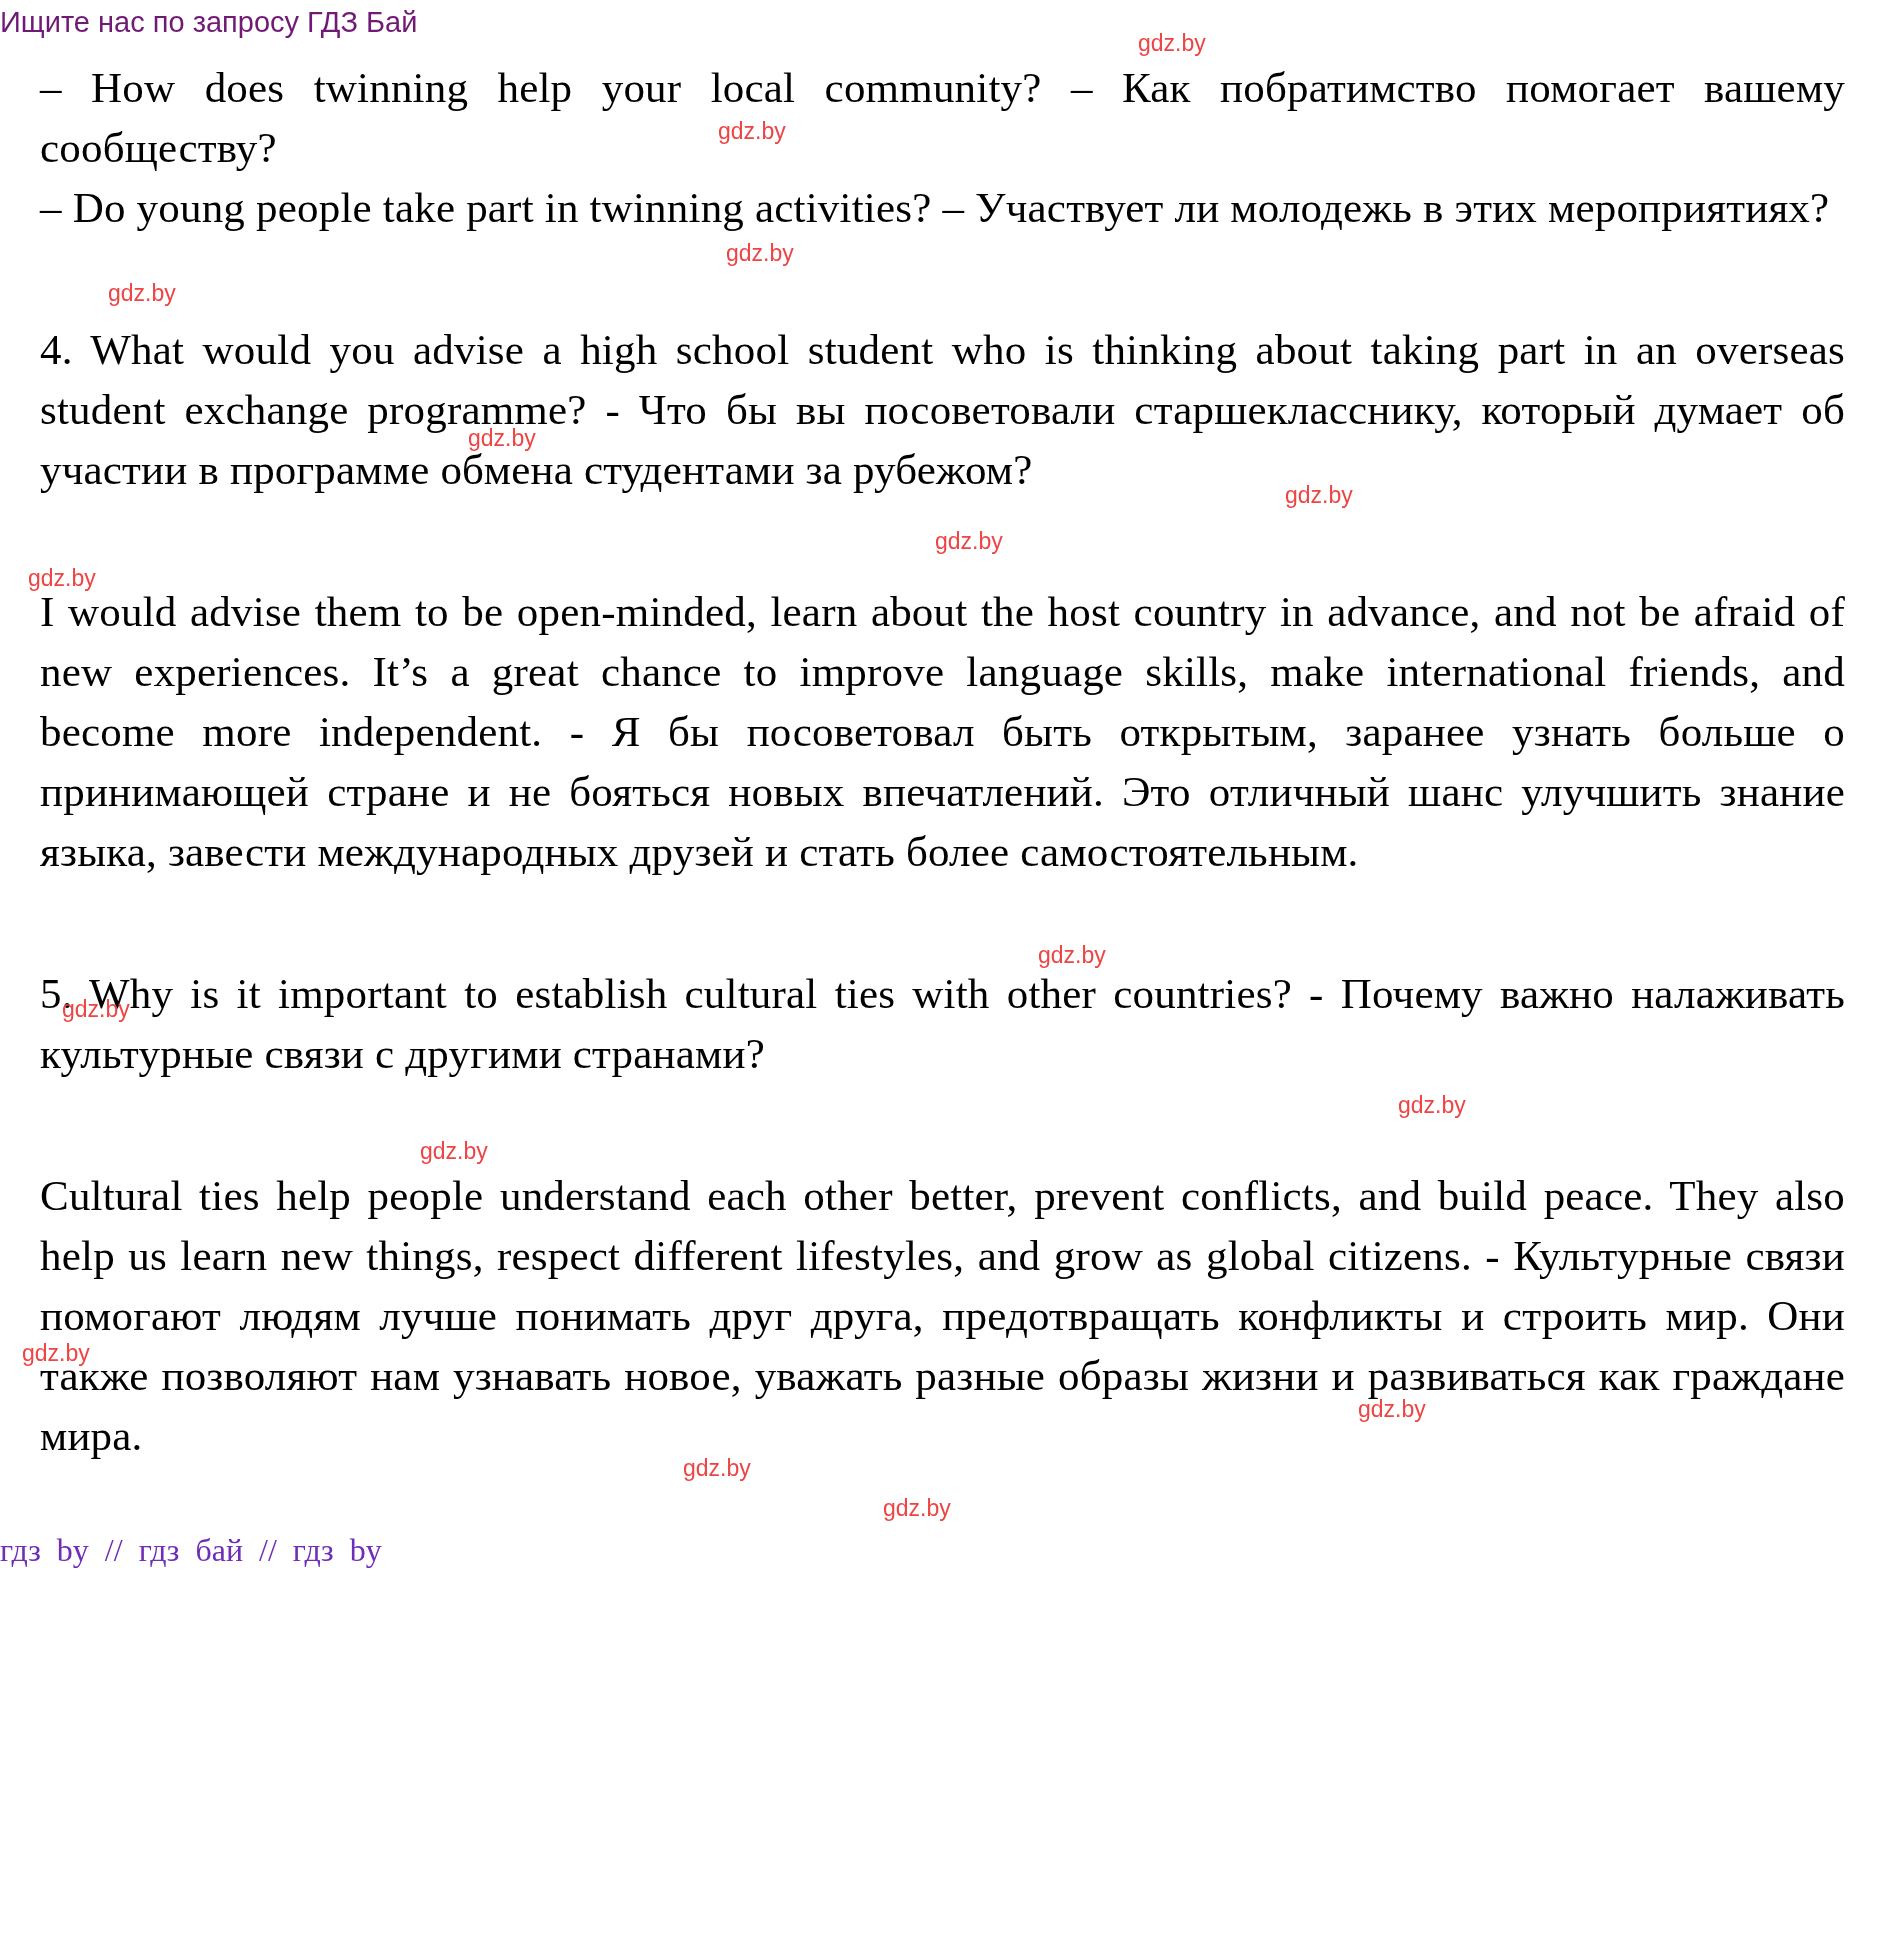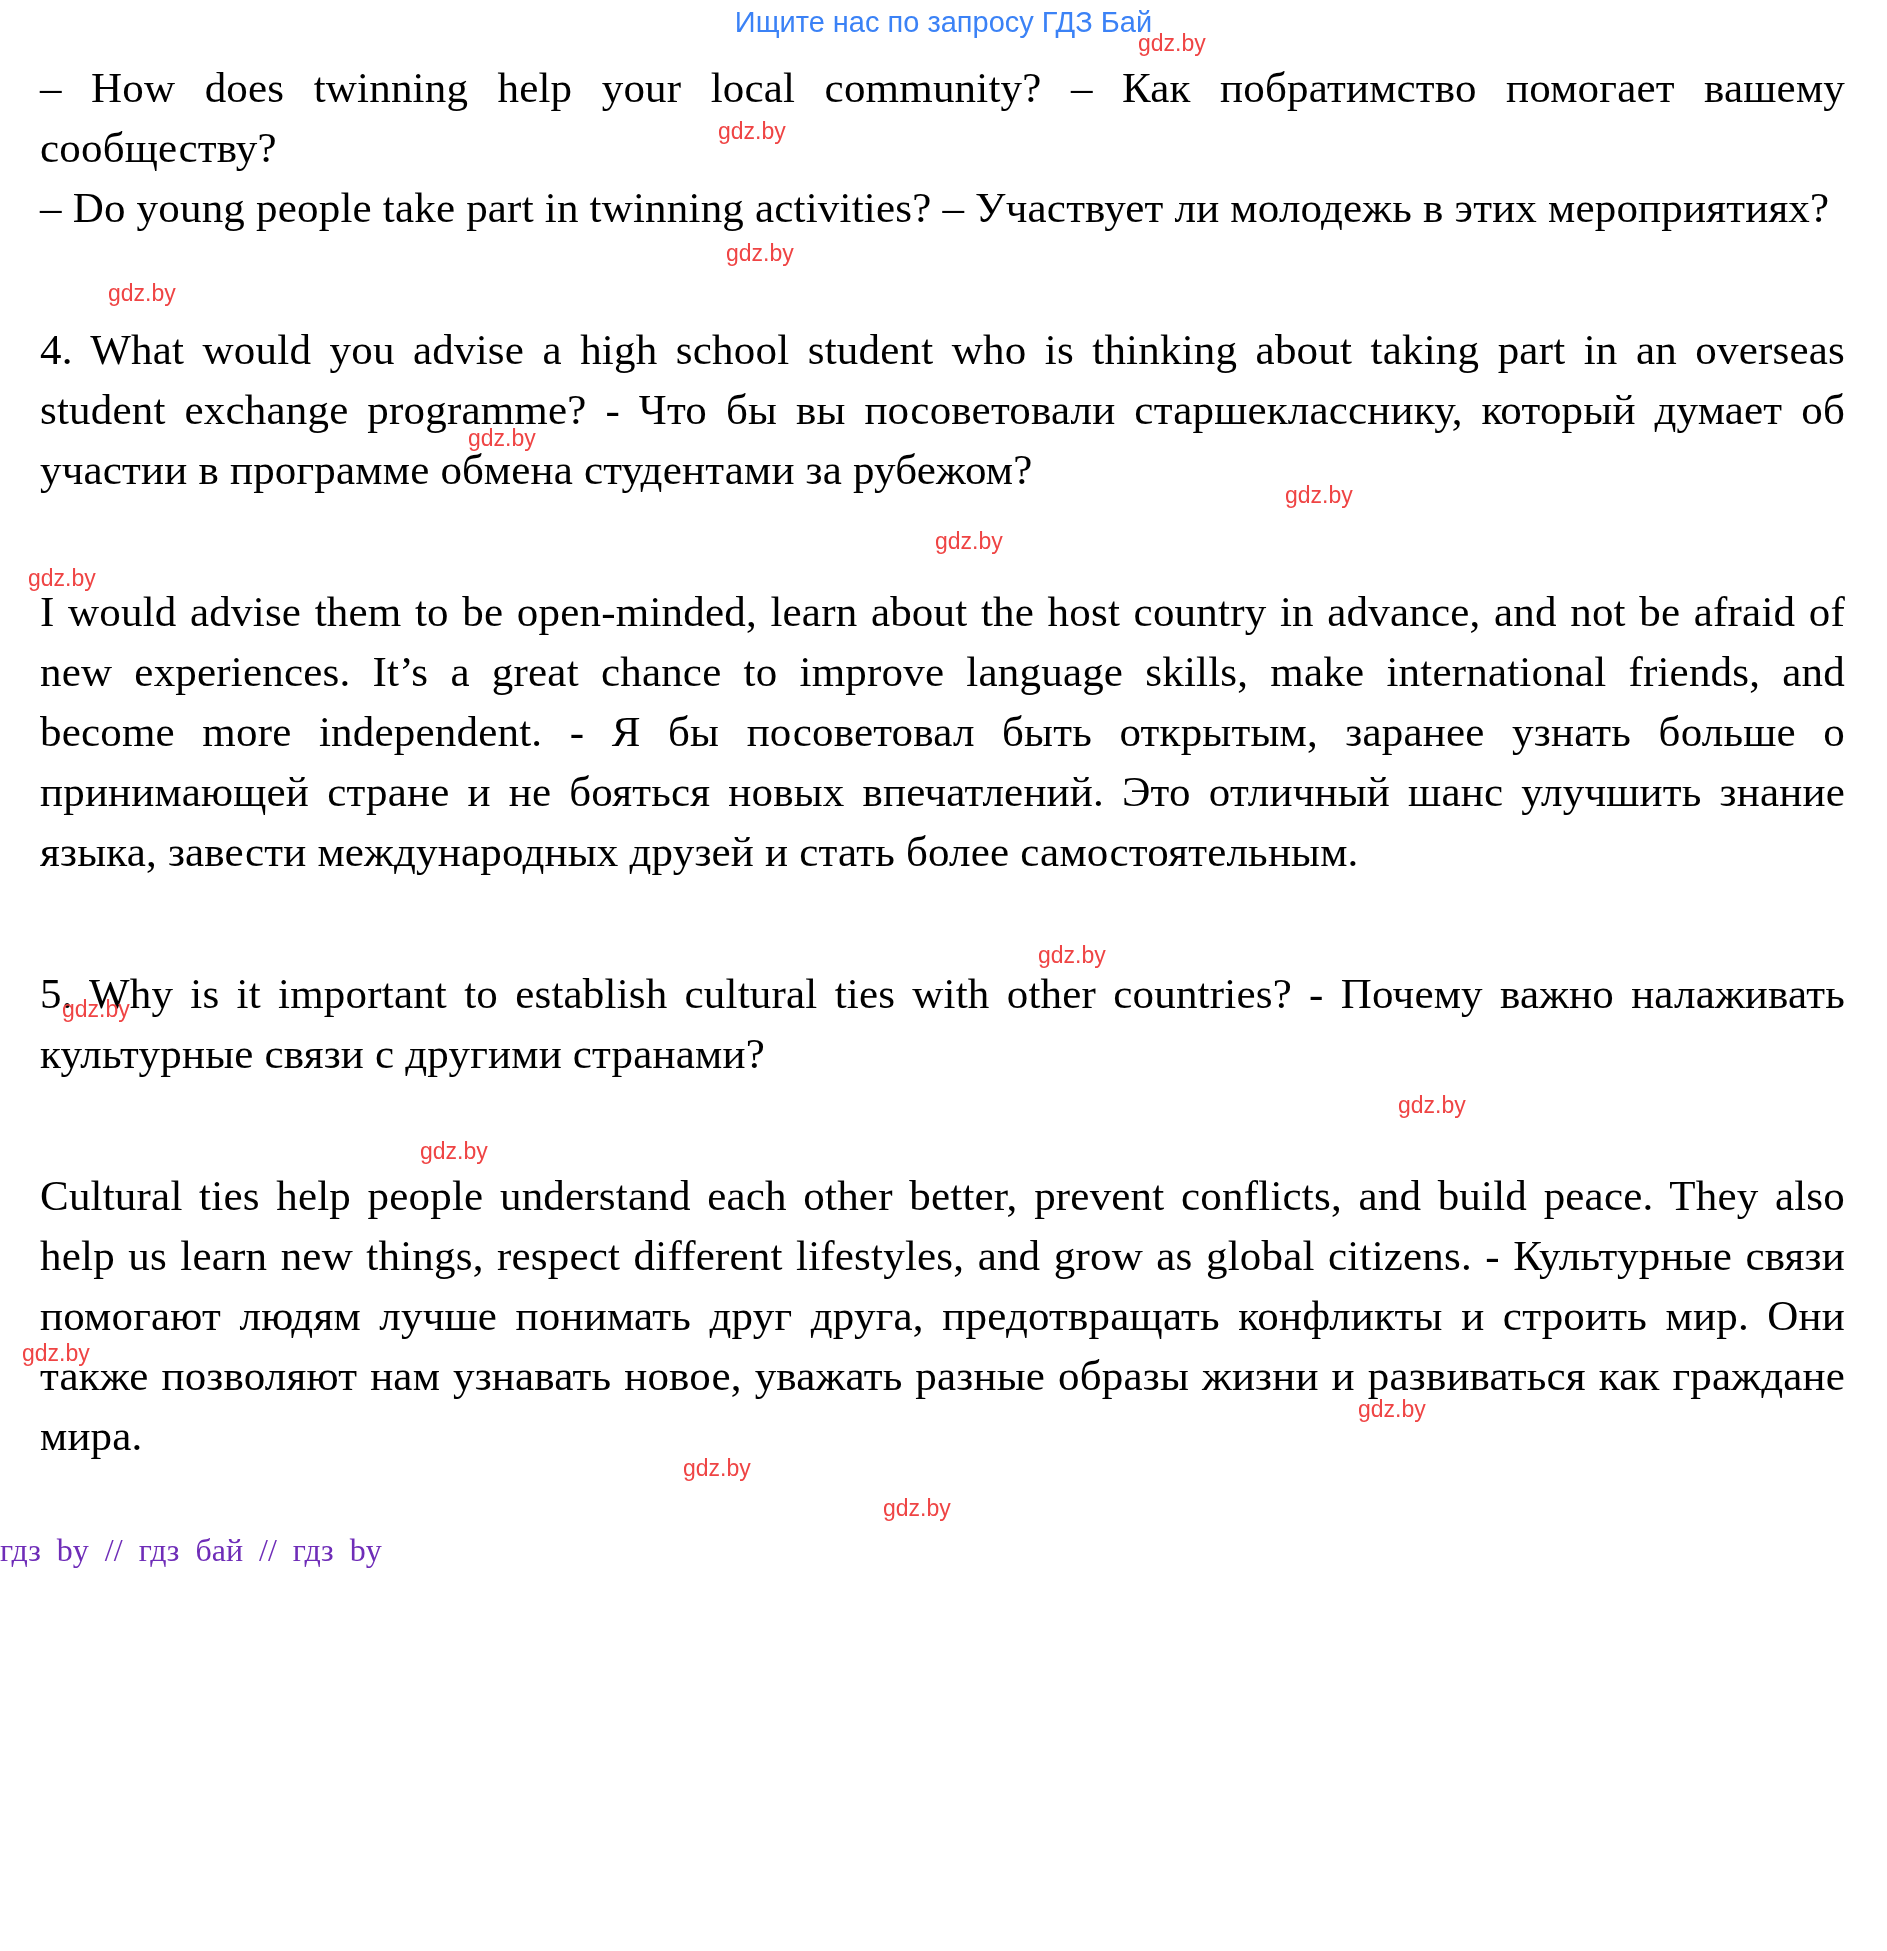--- a/index.html
+++ b/index.html
@@ -13,24 +13,24 @@
     height: 1951px;
     background: #ffffff;
     overflow: hidden;
     font-family: "Liberation Serif", serif;
   }
   .promo-header {
     position: absolute;
     top: 6px;
     left: 0;
     width: 100%;
-    text-align: center;
+    text-align: left;
     font-family: "Liberation Sans", sans-serif;
     font-size: 29px;
-    color: #3b82f6;
+    color: #701a75;
   }
   .content {
     position: absolute;
     top: 58px;
     left: 40px;
     right: 42px;
   }
   .content p {
     margin: 0;
     font-family: "Liberation Serif", serif;

